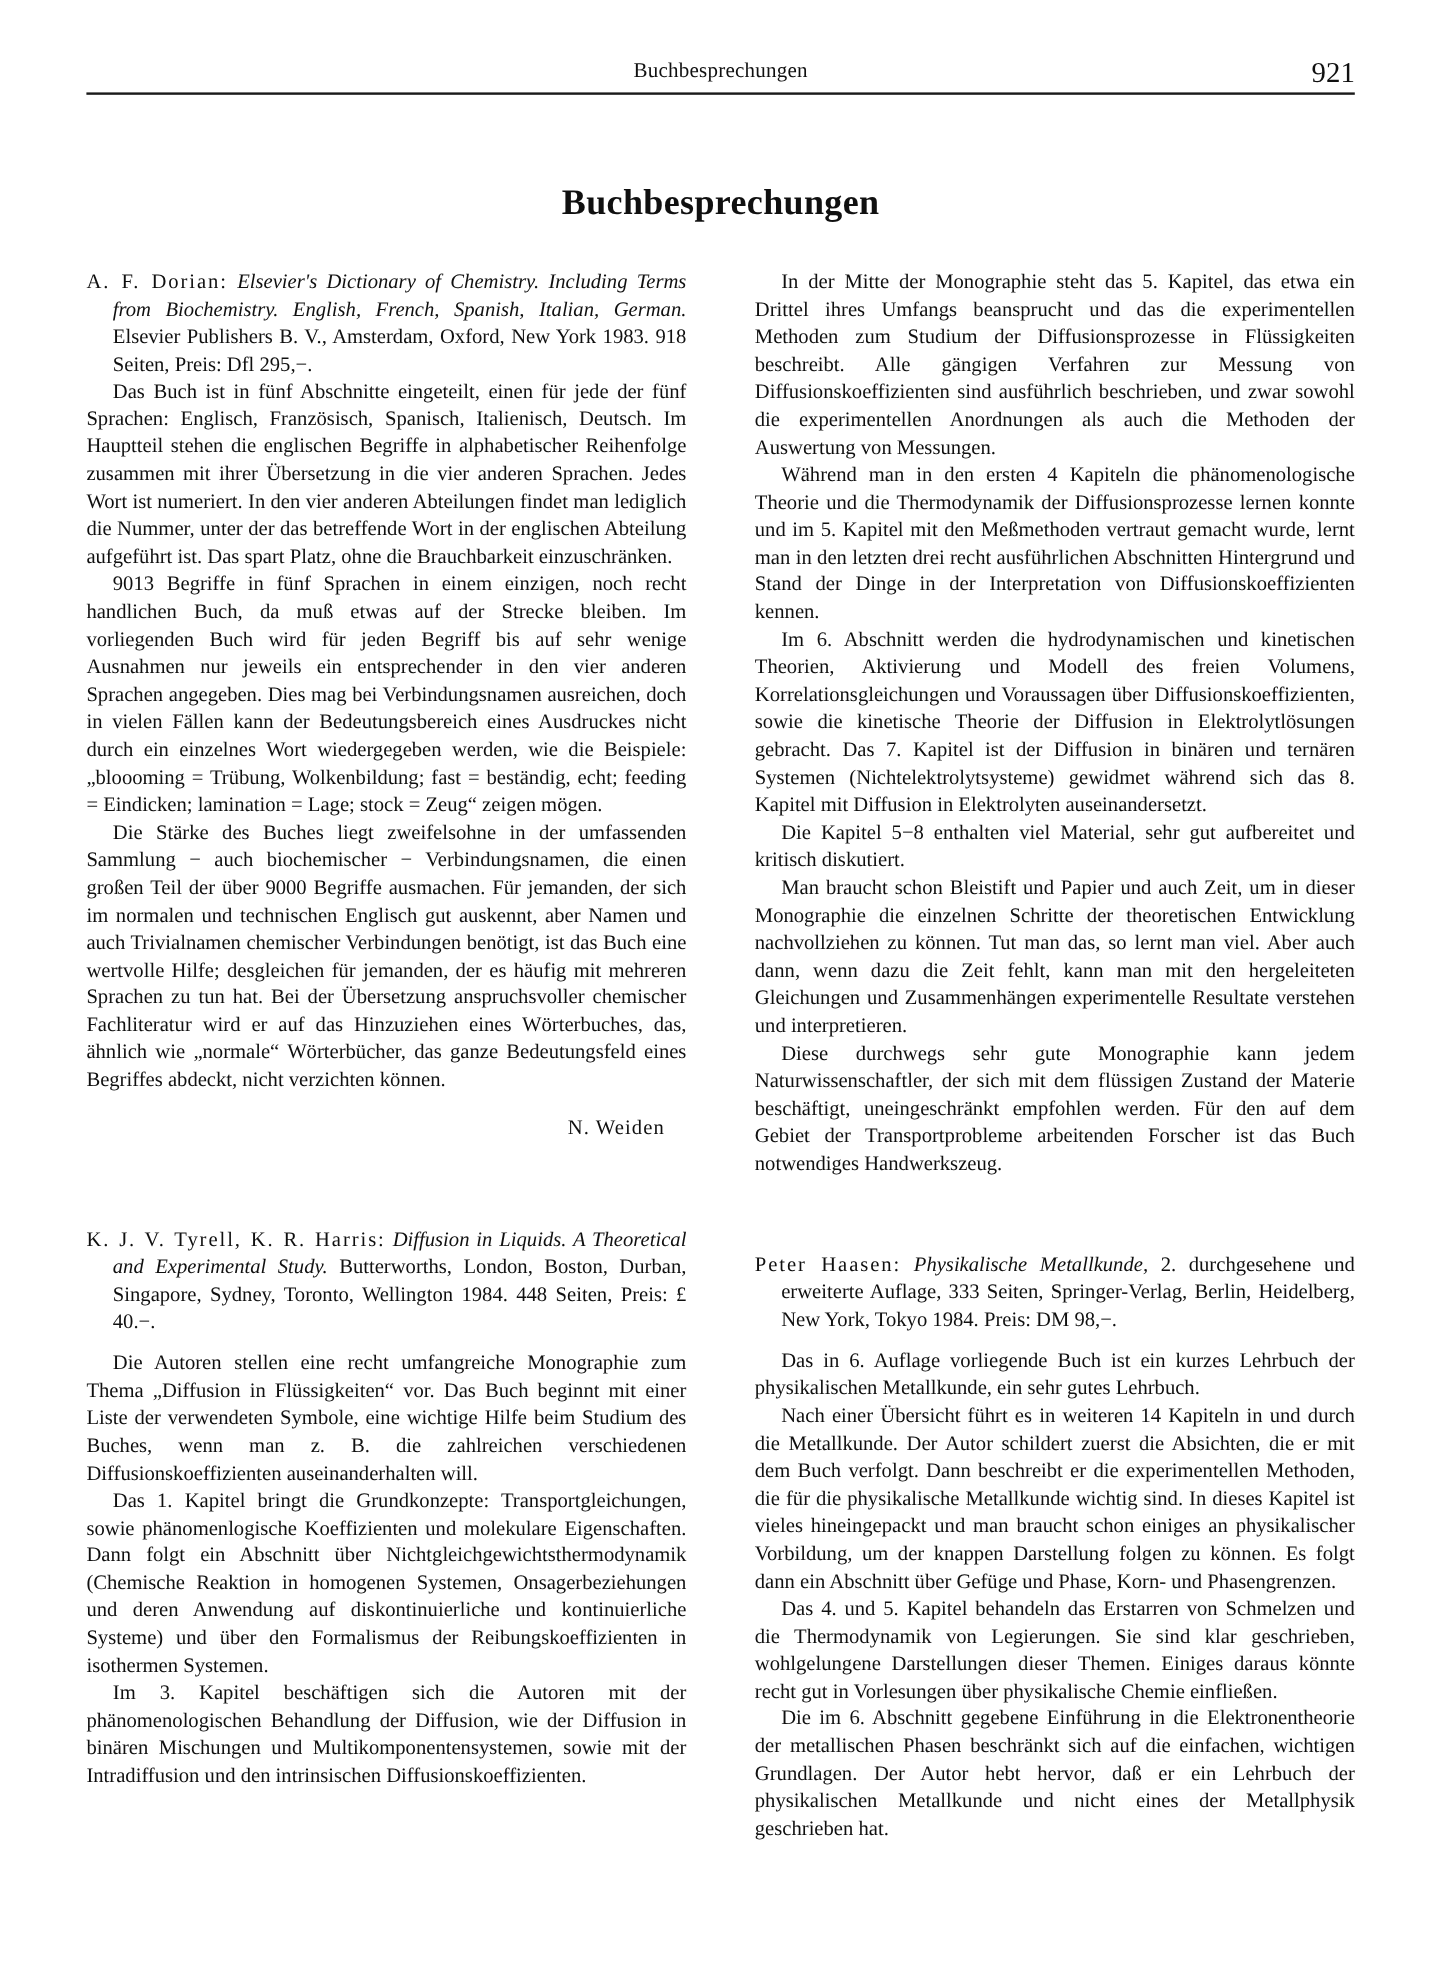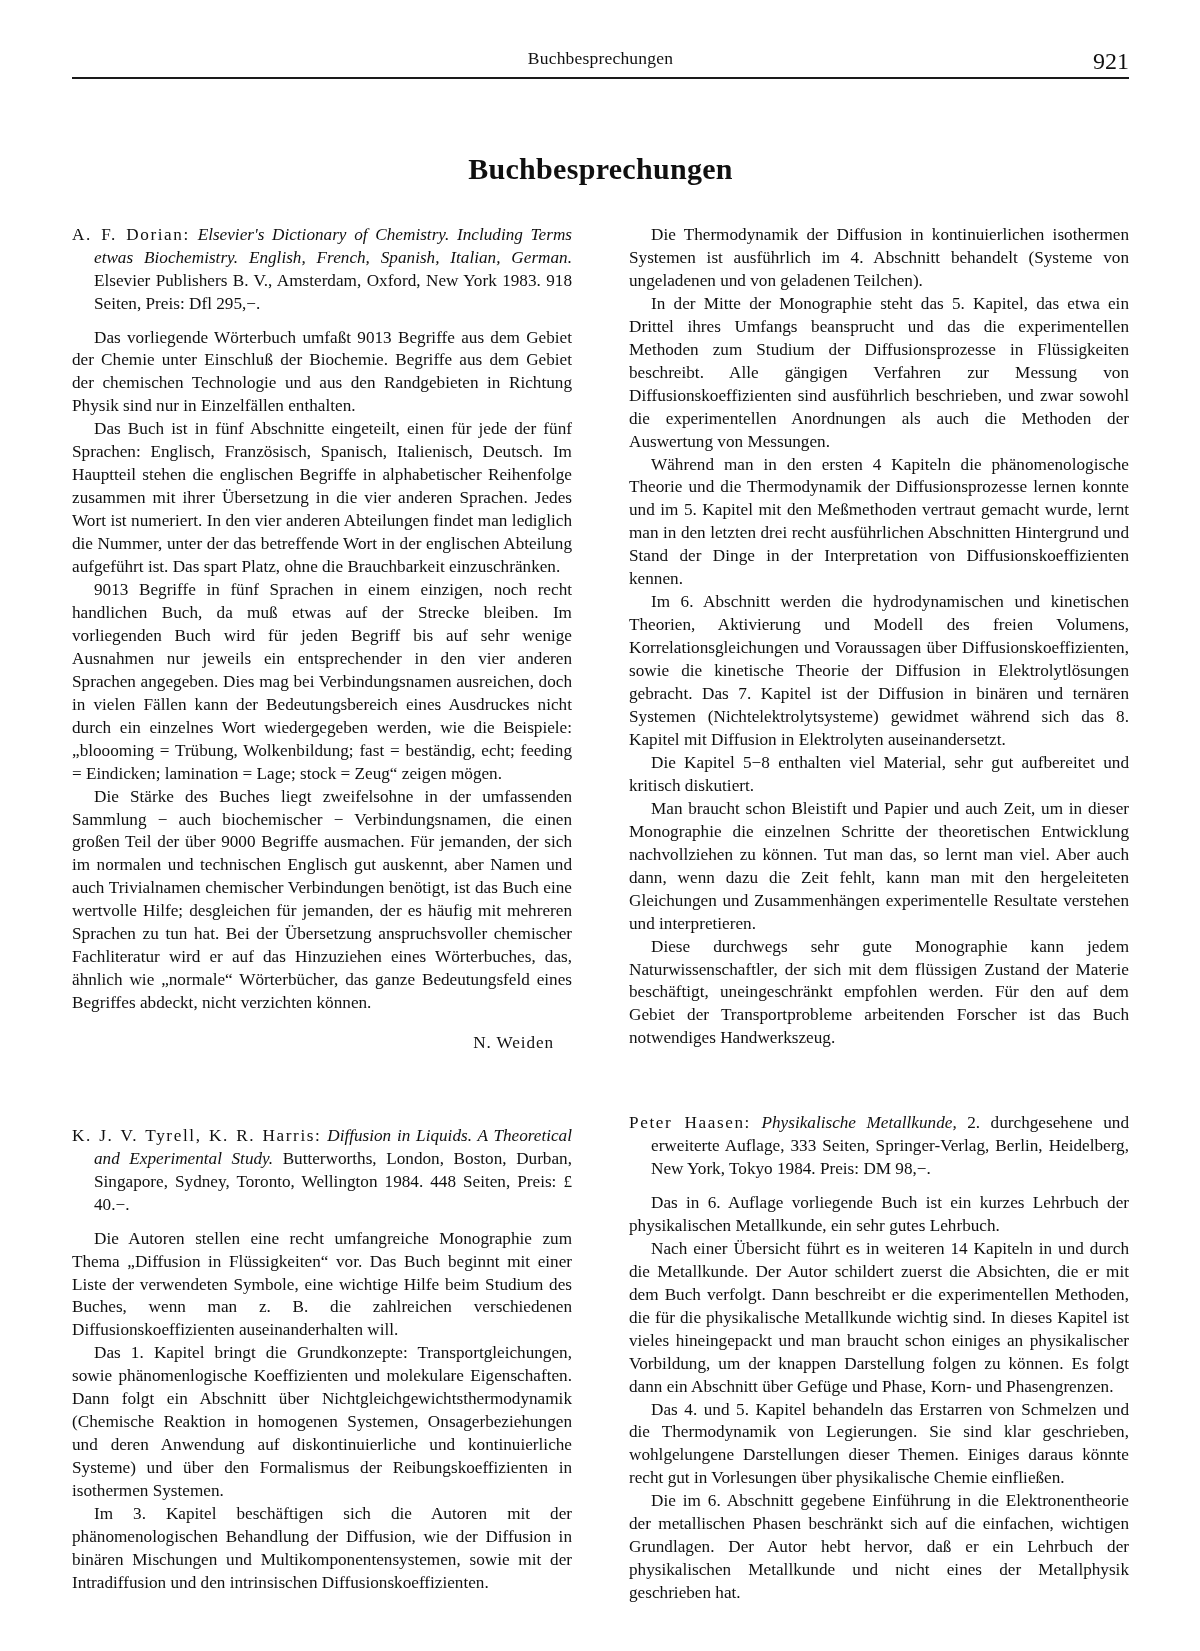--- a/index.html
+++ b/index.html
@@ -133,43 +133,41 @@
     <div class="runhead-rule"></div>
   </div>
 
   <div class="doc-title">Buchbesprechungen</div>
 
   <div class="columns">
 
     <div class="col">
 
       <div class="review">
-        <p class="bib"><span class="author">A. F. Dorian:</span> <span class="title">Elsevier's Dictionary of Chemistry. Including Terms etwas Biochemistry. English, French, Spanish, Italian, German.</span> <span>Elsevier Publishers B. V., Amsterdam, Oxford, New York 1983. 918 Seiten, Preis: Dfl 295,−.</span></p>
-        <p class="para first-para">Das vorliegende Wörterbuch umfaßt 9013 Begriffe aus dem Gebiet der Chemie unter Einschluß der Biochemie. Begriffe aus dem Gebiet der chemischen Technologie und aus den Randgebieten in Richtung Physik sind nur in Einzelfällen enthalten.</p>
+        <p class="bib"><span class="author">A. F. Dorian:</span> <span class="title">Elsevier's Dictionary of Chemistry. Including Terms from Biochemistry. English, French, Spanish, Italian, German.</span> <span>Elsevier Publishers B. V., Amsterdam, Oxford, New York 1983. 918 Seiten, Preis: Dfl 295,−.</span></p>
         <p class="para">Das Buch ist in fünf Abschnitte eingeteilt, einen für jede der fünf Sprachen: Englisch, Französisch, Spanisch, Italienisch, Deutsch. Im Hauptteil stehen die englischen Begriffe in alphabetischer Reihenfolge zusammen mit ihrer Übersetzung in die vier anderen Sprachen. Jedes Wort ist numeriert. In den vier anderen Abteilungen findet man lediglich die Nummer, unter der das betreffende Wort in der englischen Abteilung aufgeführt ist. Das spart Platz, ohne die Brauchbarkeit einzuschränken.</p>
         <p class="para">9013 Begriffe in fünf Sprachen in einem einzigen, noch recht handlichen Buch, da muß etwas auf der Strecke bleiben. Im vorliegenden Buch wird für jeden Begriff bis auf sehr wenige Ausnahmen nur jeweils ein entsprechender in den vier anderen Sprachen angegeben. Dies mag bei Verbindungsnamen ausreichen, doch in vielen Fällen kann der Bedeutungsbereich eines Ausdruckes nicht durch ein einzelnes Wort wiedergegeben werden, wie die Beispiele: „bloooming = Trübung, Wolkenbildung; fast = beständig, echt; feeding = Eindicken; lamination = Lage; stock = Zeug“ zeigen mögen.</p>
         <p class="para">Die Stärke des Buches liegt zweifelsohne in der umfassenden Sammlung − auch biochemischer − Verbindungsnamen, die einen großen Teil der über 9000 Begriffe ausmachen. Für jemanden, der sich im normalen und technischen Englisch gut auskennt, aber Namen und auch Trivialnamen chemischer Verbindungen benötigt, ist das Buch eine wertvolle Hilfe; desgleichen für jemanden, der es häufig mit mehreren Sprachen zu tun hat. Bei der Übersetzung anspruchsvoller chemischer Fachliteratur wird er auf das Hinzuziehen eines Wörterbuches, das, ähnlich wie „normale“ Wörterbücher, das ganze Bedeutungsfeld eines Begriffes abdeckt, nicht verzichten können.</p>
         <div class="signature">N. Weiden</div>
       </div>
 
       <div class="block-gap-xl"></div>
 
       <div class="review">
         <p class="bib"><span class="author">K. J. V. Tyrell, K. R. Harris:</span> <span class="title">Diffusion in Liquids. A Theoretical and Experimental Study.</span> <span>Butterworths, London, Boston, Durban, Singapore, Sydney, Toronto, Wellington 1984. 448 Seiten, Preis: £ 40.−.</span></p>
         <p class="para first-para">Die Autoren stellen eine recht umfangreiche Monographie zum Thema „Diffusion in Flüssigkeiten“ vor. Das Buch beginnt mit einer Liste der verwendeten Symbole, eine wichtige Hilfe beim Studium des Buches, wenn man z. B. die zahlreichen verschiedenen Diffusionskoeffizienten auseinanderhalten will.</p>
         <p class="para">Das 1. Kapitel bringt die Grundkonzepte: Transportgleichungen, sowie phänomenlogische Koeffizienten und molekulare Eigenschaften. Dann folgt ein Abschnitt über Nichtgleichgewichtsthermodynamik (Chemische Reaktion in homogenen Systemen, Onsagerbeziehungen und deren Anwendung auf diskontinuierliche und kontinuierliche Systeme) und über den Formalismus der Reibungskoeffizienten in isothermen Systemen.</p>
         <p class="para">Im 3. Kapitel beschäftigen sich die Autoren mit der phänomenologischen Behandlung der Diffusion, wie der Diffusion in binären Mischungen und Multikomponentensystemen, sowie mit der Intradiffusion und den intrinsischen Diffusionskoeffizienten.</p>
       </div>
 
     </div>
 
     <div class="col">
 
       <div class="review">
-        <p class="para">Die Thermodynamik der Diffusion in kontinuierlichen isothermen Systemen ist ausführlich im 4. Abschnitt behandelt (Systeme von ungeladenen und von geladenen Teilchen).</p>
         <p class="para">In der Mitte der Monographie steht das 5. Kapitel, das etwa ein Drittel ihres Umfangs beansprucht und das die experimentellen Methoden zum Studium der Diffusionsprozesse in Flüssigkeiten beschreibt. Alle gängigen Verfahren zur Messung von Diffusionskoeffizienten sind ausführlich beschrieben, und zwar sowohl die experimentellen Anordnungen als auch die Methoden der Auswertung von Messungen.</p>
         <p class="para">Während man in den ersten 4 Kapiteln die phänomenologische Theorie und die Thermodynamik der Diffusionsprozesse lernen konnte und im 5. Kapitel mit den Meßmethoden vertraut gemacht wurde, lernt man in den letzten drei recht ausführlichen Abschnitten Hintergrund und Stand der Dinge in der Interpretation von Diffusionskoeffizienten kennen.</p>
         <p class="para">Im 6. Abschnitt werden die hydrodynamischen und kinetischen Theorien, Aktivierung und Modell des freien Volumens, Korrelationsgleichungen und Voraussagen über Diffusionskoeffizienten, sowie die kinetische Theorie der Diffusion in Elektrolytlösungen gebracht. Das 7. Kapitel ist der Diffusion in binären und ternären Systemen (Nichtelektrolytsysteme) gewidmet während sich das 8. Kapitel mit Diffusion in Elektrolyten auseinandersetzt.</p>
         <p class="para">Die Kapitel 5−8 enthalten viel Material, sehr gut aufbereitet und kritisch diskutiert.</p>
         <p class="para">Man braucht schon Bleistift und Papier und auch Zeit, um in dieser Monographie die einzelnen Schritte der theoretischen Entwicklung nachvollziehen zu können. Tut man das, so lernt man viel. Aber auch dann, wenn dazu die Zeit fehlt, kann man mit den hergeleiteten Gleichungen und Zusammenhängen experimentelle Resultate verstehen und interpretieren.</p>
         <p class="para">Diese durchwegs sehr gute Monographie kann jedem Naturwissenschaftler, der sich mit dem flüssigen Zustand der Materie beschäftigt, uneingeschränkt empfohlen werden. Für den auf dem Gebiet der Transportprobleme arbeitenden Forscher ist das Buch notwendiges Handwerkszeug.</p>
       </div>
 
       <div class="block-gap-lg"></div>
 

